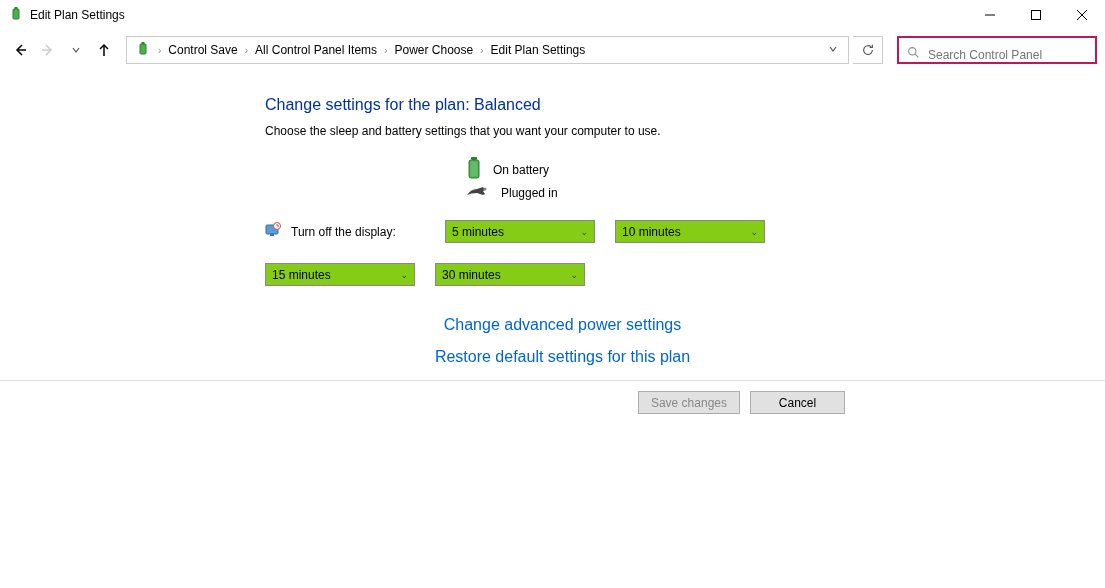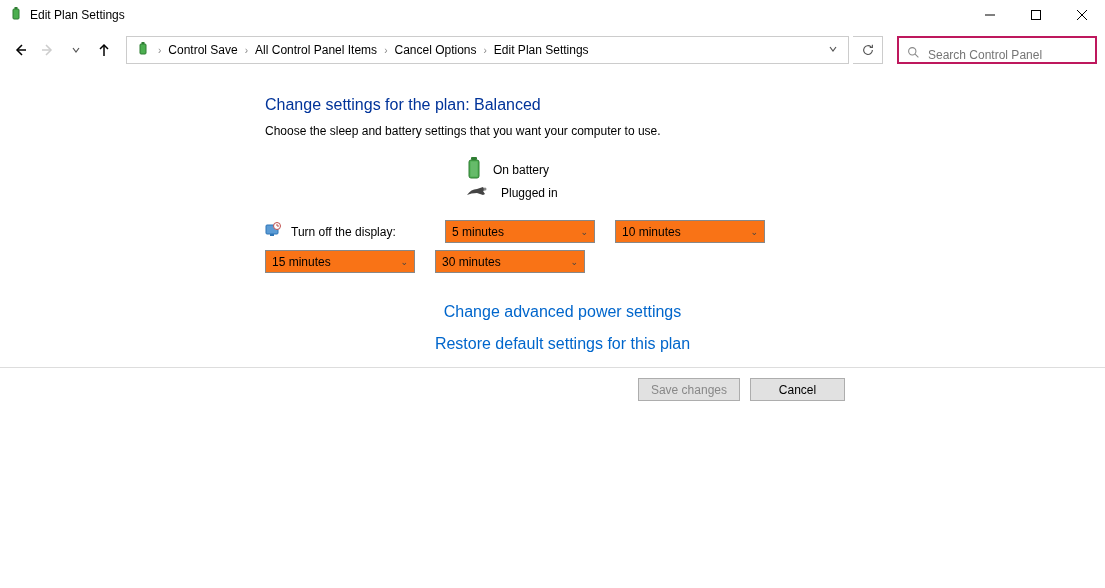--- a/index.html
+++ b/index.html
@@ -56,24 +56,24 @@
     }
     .search-box input { border: none; outline: none; font-size: 12px; width: 100%; color: #888; }
     .content {
       padding: 30px 0 0 265px;
       width: 860px;
     }
     .heading { color: #003399; font-size: 16px; font-weight: 400; margin-bottom: 10px; }
     .subtext { font-size: 12px; margin-bottom: 18px; }
     .columns-header { display: flex; margin-left: 200px; margin-bottom: 18px; flex-direction: column; }
     .col-head { display: flex; align-items: center; gap: 10px; width: 170px; font-size: 12px; }
-    .setting-row { display: flex; align-items: center; margin-bottom: 7px; }
+    .setting-row { display: flex; align-items: center; margin-bottom: 20px; }
     .setting-label { display: flex; align-items: center; gap: 10px; width: 180px; font-size: 12px; }
     .select-box {
-      width: 150px; height: 23px; border: 1px solid #888; background: #f97316;
+      width: 150px; height: 23px; border: 1px solid #888; background: #84cc16;
       display: flex; align-items: center; justify-content: space-between;
       padding: 0 6px; font-size: 12px; margin-right: 20px;
     }
     .select-arrow { font-size: 9px; color: #444; }
     .link { color: #0066cc; font-size: 16px; margin-bottom: 14px; cursor: pointer; display: block; text-align: center; }
     .links-block { margin-top: 30px; }
     .button-bar {
       border-top: 1px solid #ddd;
       padding: 10px 0;
       margin-top: 10px;
@@ -154,21 +154,21 @@
       <svg width="16" height="16" viewBox="0 0 16 16">
           <rect x="5" y="3" width="6" height="10" rx="1" fill="#4caf50" stroke="#2e7d32"></rect>
           <rect x="6.5" y="1" width="3" height="2" fill="#2e7d32"></rect>
         </svg>
     </span>
     <span class="bc-sep">›</span>
     <span class="bc-item">Control Save</span>
     <span class="bc-sep">›</span>
     <span class="bc-item">All Control Panel Items</span>
     <span class="bc-sep">›</span>
-    <span class="bc-item">Cancel Options</span>
+    <span class="bc-item">Power Choose</span>
     <span class="bc-sep">›</span>
     <span class="bc-item">Edit Plan Settings</span>
     <span class="bc-dropdown"><svg width="10" height="10" viewBox="0 0 10 10">
           <path d="M2 3 L5 7 L8 3" fill="none" stroke="#555" stroke-width="1.2"></path>
         </svg></span>
   </div>
   <div class="refresh-box">
     <svg width="14" height="14" viewBox="0 0 16 16">
         <path d="M13 8 A5 5 0 1 1 11.5 4.5" fill="none" stroke="#555" stroke-width="1.3"></path>
         <path d="M13 2 L13 5 L10 5" fill="none" stroke="#555" stroke-width="1.3"></path>

